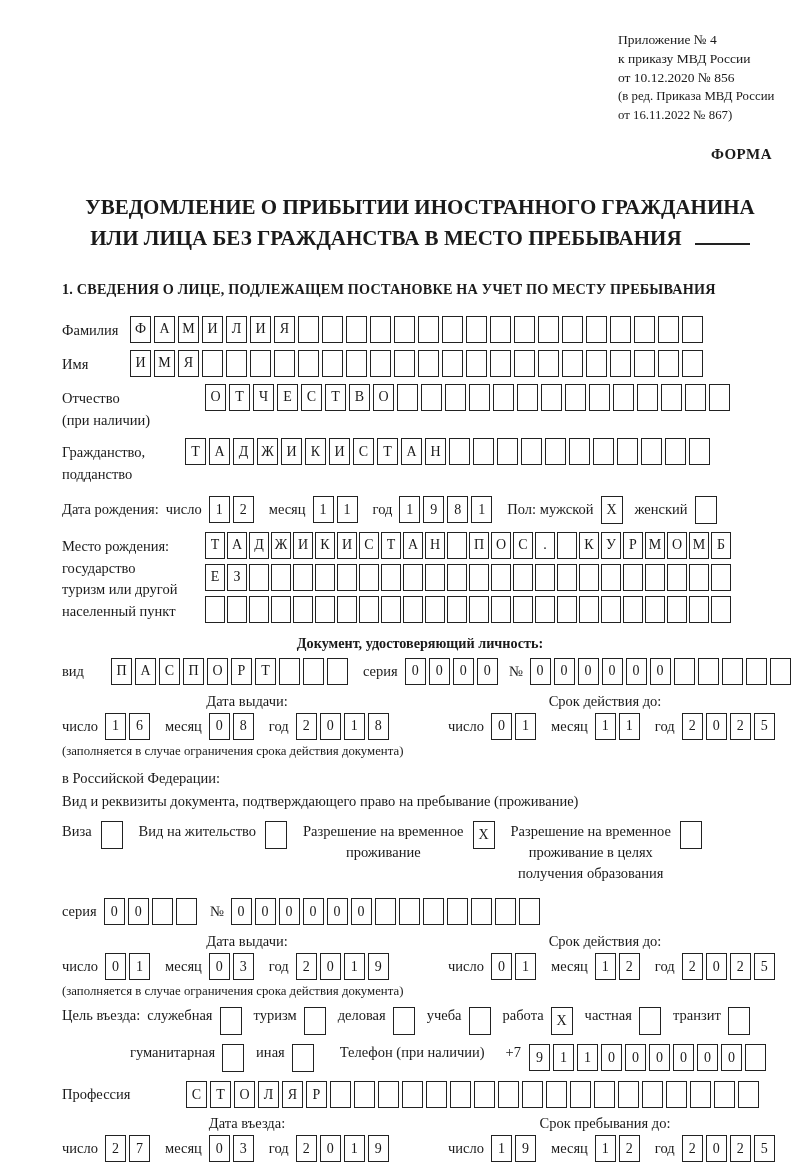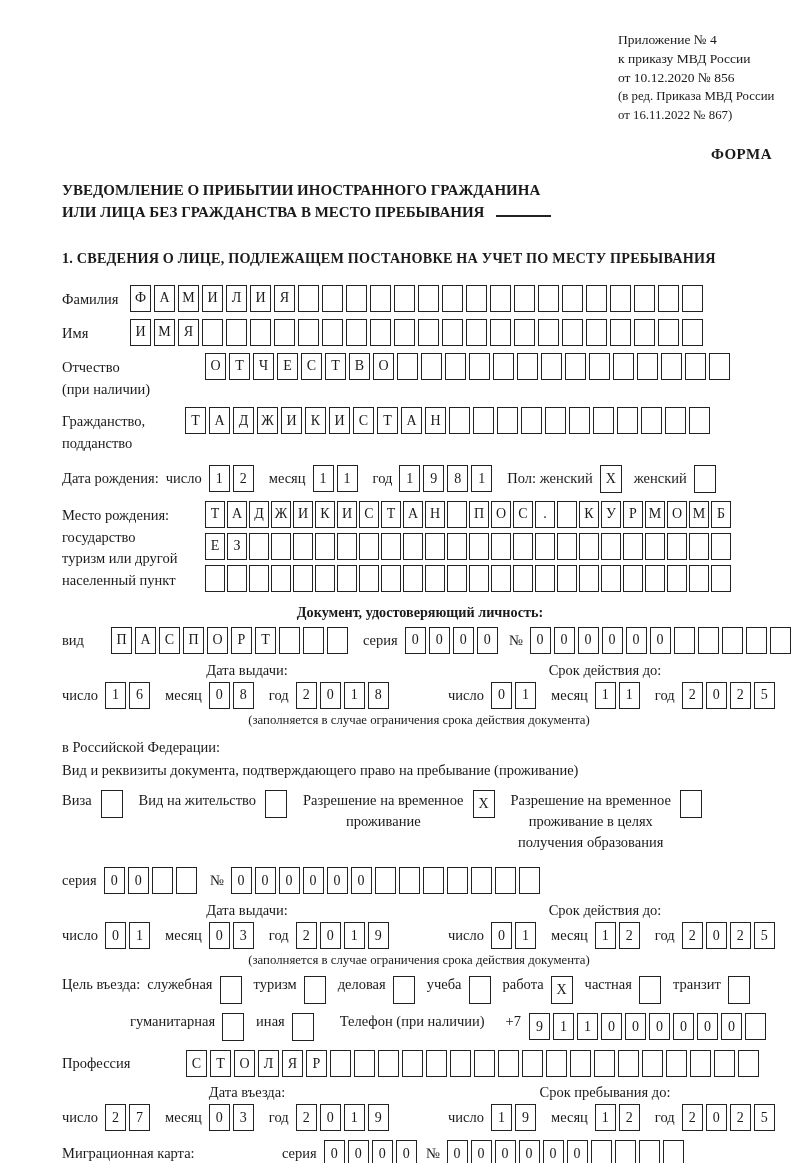--- a/index.html
+++ b/index.html
@@ -10,21 +10,21 @@
   }
   .page { box-sizing:border-box; width:800px; padding:30px 22px 16px 62px; }
 
   
   .hdr { margin-left:556px; font-size:13.5px; line-height:1.42; }
   .hdr .ed { font-size:12.8px; }
   .hdr .ed:first-of-type { margin-top:5px; }
   .forma { text-align:right; padding-right:6px; font-weight:bold; font-size:15px; margin-top:22px; letter-spacing:.5px; }
 
   
-  .title { font-weight:bold; font-size:15px; line-height:1.5; margin-top:16px; }
+  .title { text-align:center; font-weight:bold; font-size:21px; line-height:1.5; margin-top:29px; }
   .ustroke { display:inline-block; width:55px; border-bottom:2.2px solid #222; height:12px; margin-left:8px; }
   .sec { font-weight:bold; font-size:14.2px; margin-top:26px; margin-bottom:18px; letter-spacing:.2px; }
 
   
   .frow { display:flex; align-items:flex-start; margin-bottom:7px; }
   .flabel { flex:none; line-height:1.5; padding-top:4px; }
   .w68  { width:68px; }
   .w88  { width:88px; }
   .w123 { width:123px; }
   .w143 { width:143px; }
@@ -54,21 +54,21 @@
   .centerhead { text-align:center; font-weight:bold; font-size:14.2px; margin:6px 0 6px; }
 
   
   .pairhead { display:flex; margin-top:4px; }
   .pairhead .ph-left  { width:370px; text-align:center; }
   .pairhead .ph-right { flex:1; text-align:center; }
   .pairrow { display:flex; align-items:center; margin-top:3px; }
   .pairrow .dgroup { display:flex; align-items:center; }
   .pairrow .dgroup.left { width:370px; }
   .pairrow .dgroup.right { flex:1; padding-left:16px; }
-  .note { text-align:center; font-size:12.8px; margin:4px 2px 8px 0; }
+  .note { text-align:left; font-size:12.8px; margin:4px 2px 8px 0; }
 
   .intro { margin-top:6px; line-height:1.6; }
 
   
   .optrow { display:flex; align-items:flex-start; margin:8px 0 14px; }
   .opt { display:flex; align-items:flex-start; margin-right:16px; }
   .opt .olabel { text-align:center; line-height:1.45; }
   .opt .cbox { margin-left:9px; margin-top:0; }
 
   
@@ -241,21 +241,21 @@
         <span class="cell">1</span>
         <span class="cell">1</span>
       </span>
     <span class="dl2">год</span>
     <span class="cells">
         <span class="cell">1</span>
         <span class="cell">9</span>
         <span class="cell">8</span>
         <span class="cell">1</span>
       </span>
-    <span class="dl2">Пол: женский</span>
+    <span class="dl2">Пол: мужской</span>
     <span class="cbox">X</span>
     <span class="dl2">женский</span>
     <span class="cbox"></span>
   </div>
 
   <div class="frow sm stack3">
     <div class="flabel w143">
       <div>Место рождения:</div>
       <div>государство</div>
       <div>туризм или другой</div>

